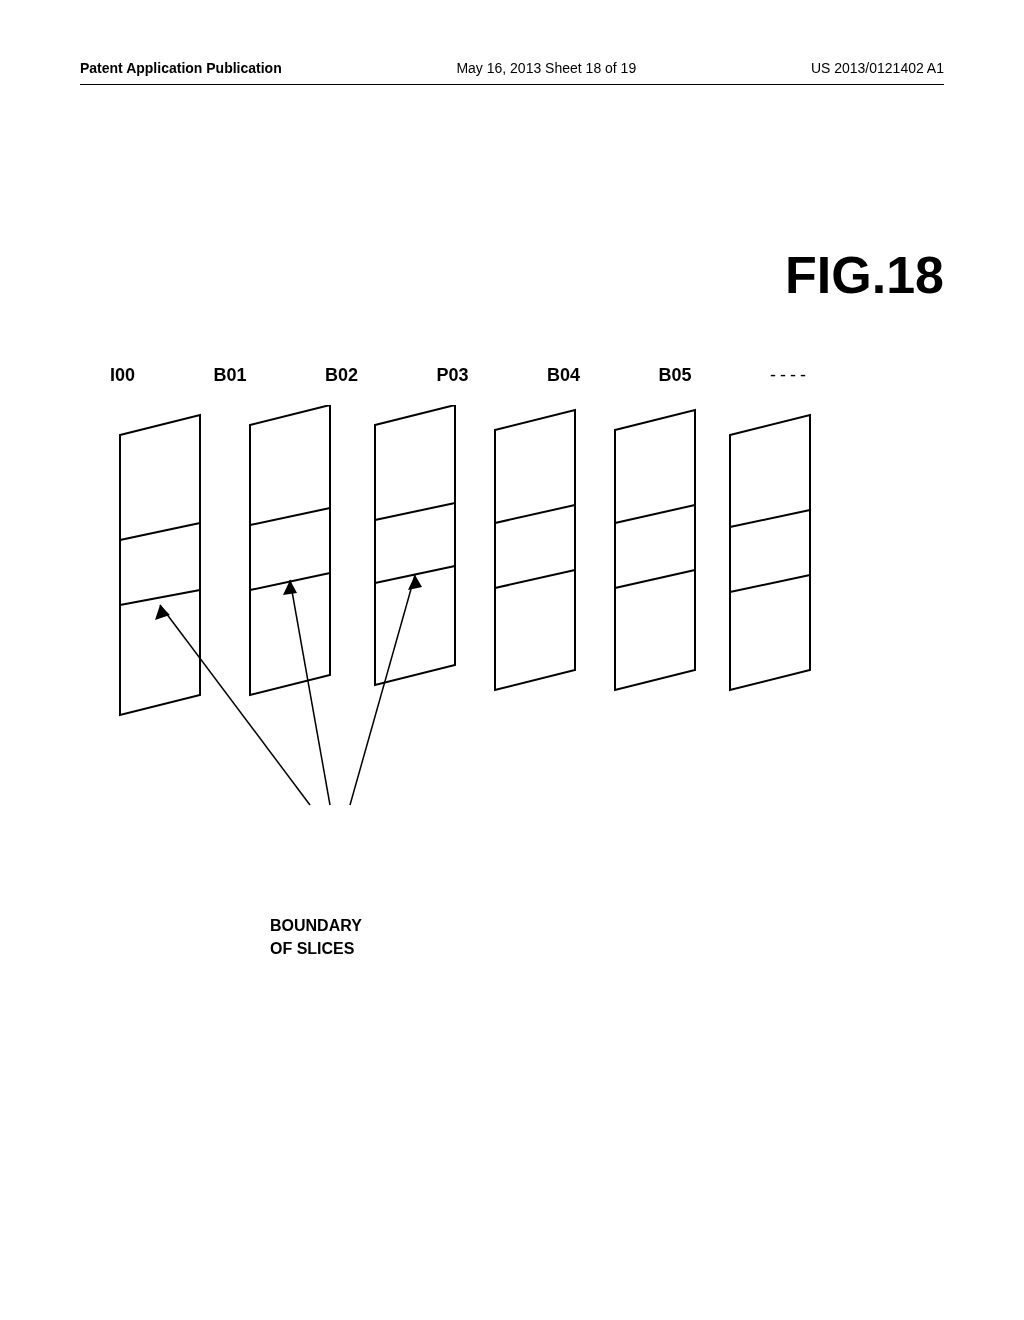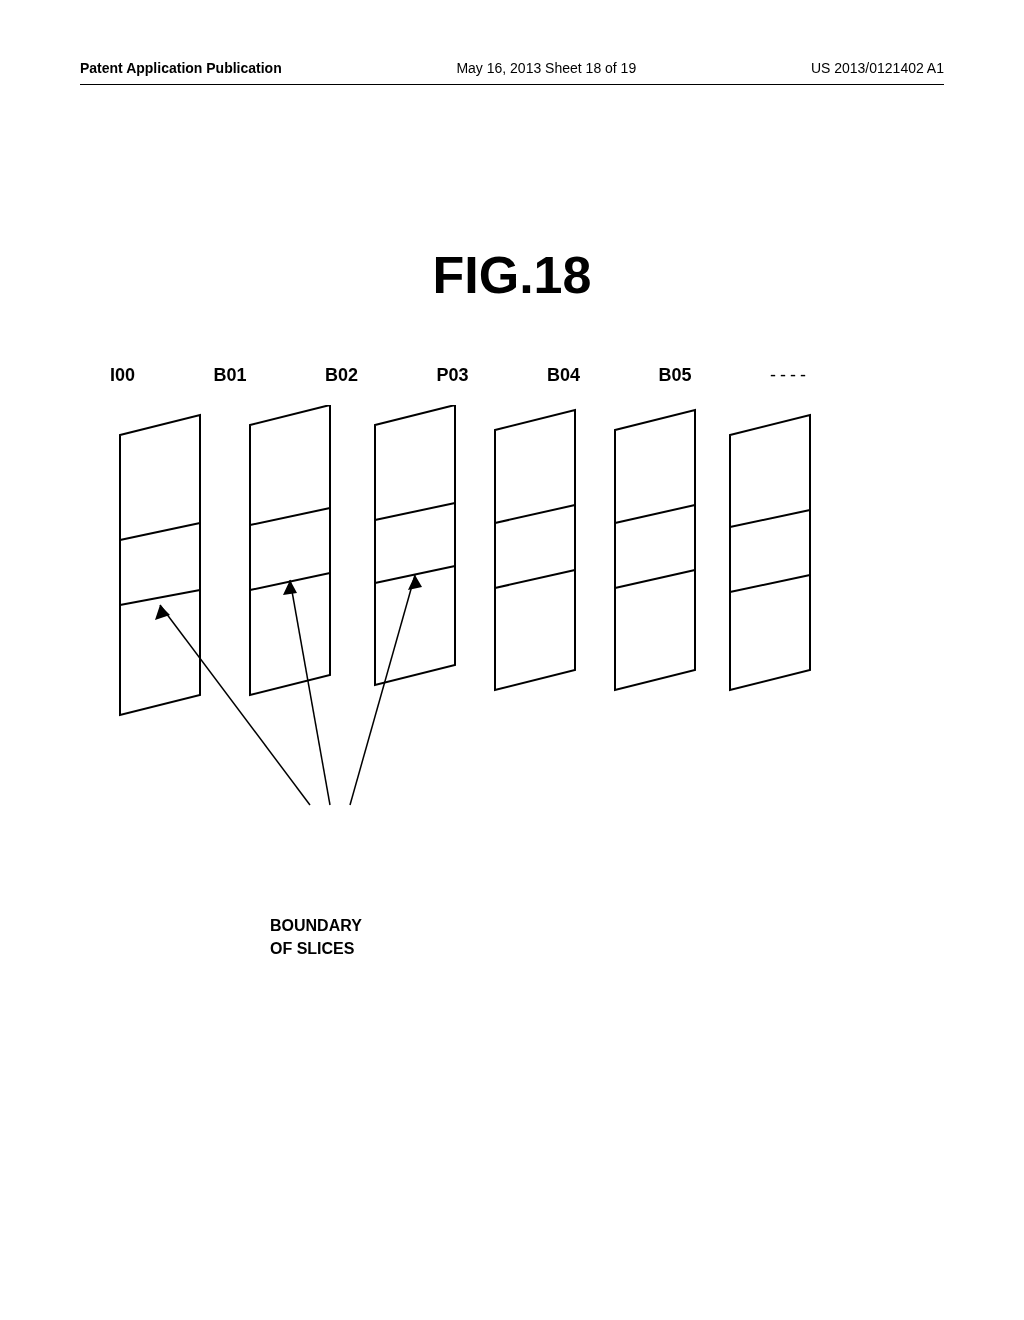--- a/index.html
+++ b/index.html
@@ -42,21 +42,21 @@
       text-align: center;
     }
 
     .header-right {
       font-size: 14px;
       font-family: Arial, sans-serif;
       text-align: right;
     }
 
     .figure-title {
-      text-align: center;
+      text-align: right;
       margin-top: 160px;
       margin-bottom: 60px;
     }
 
     .figure-title span {
       font-size: 52px;
       font-weight: bold;
       font-family: Arial, sans-serif;
     }
 

